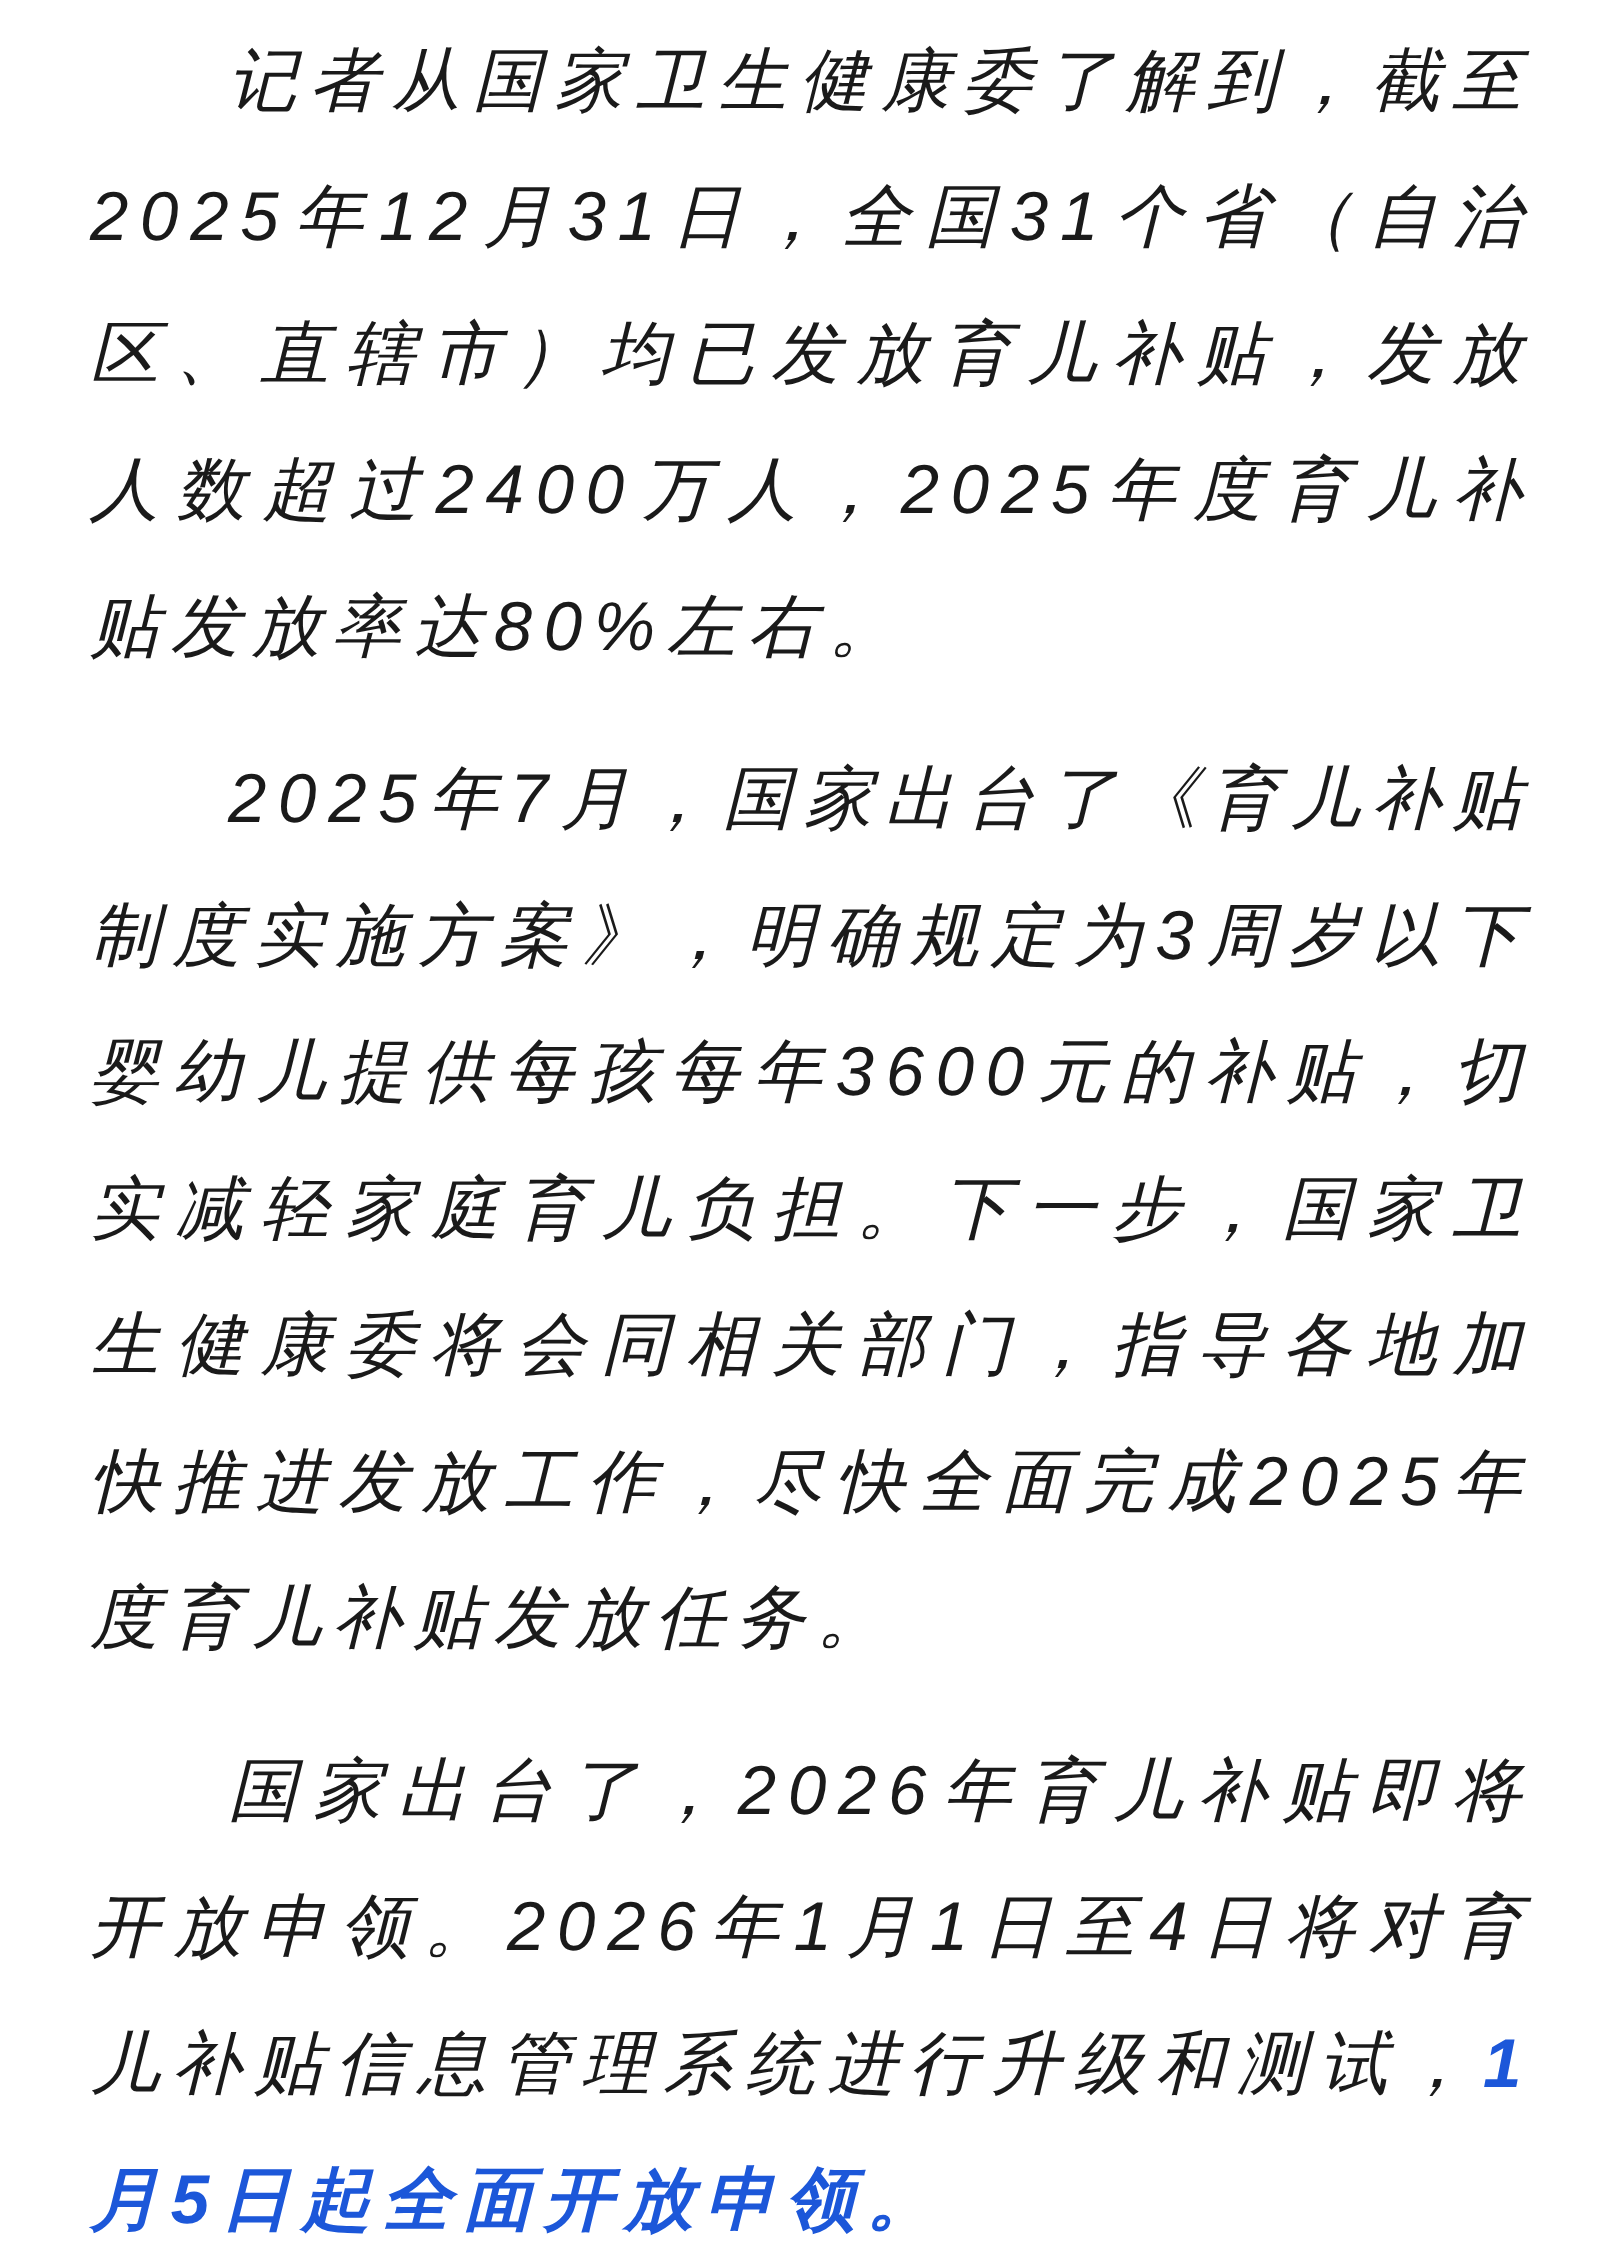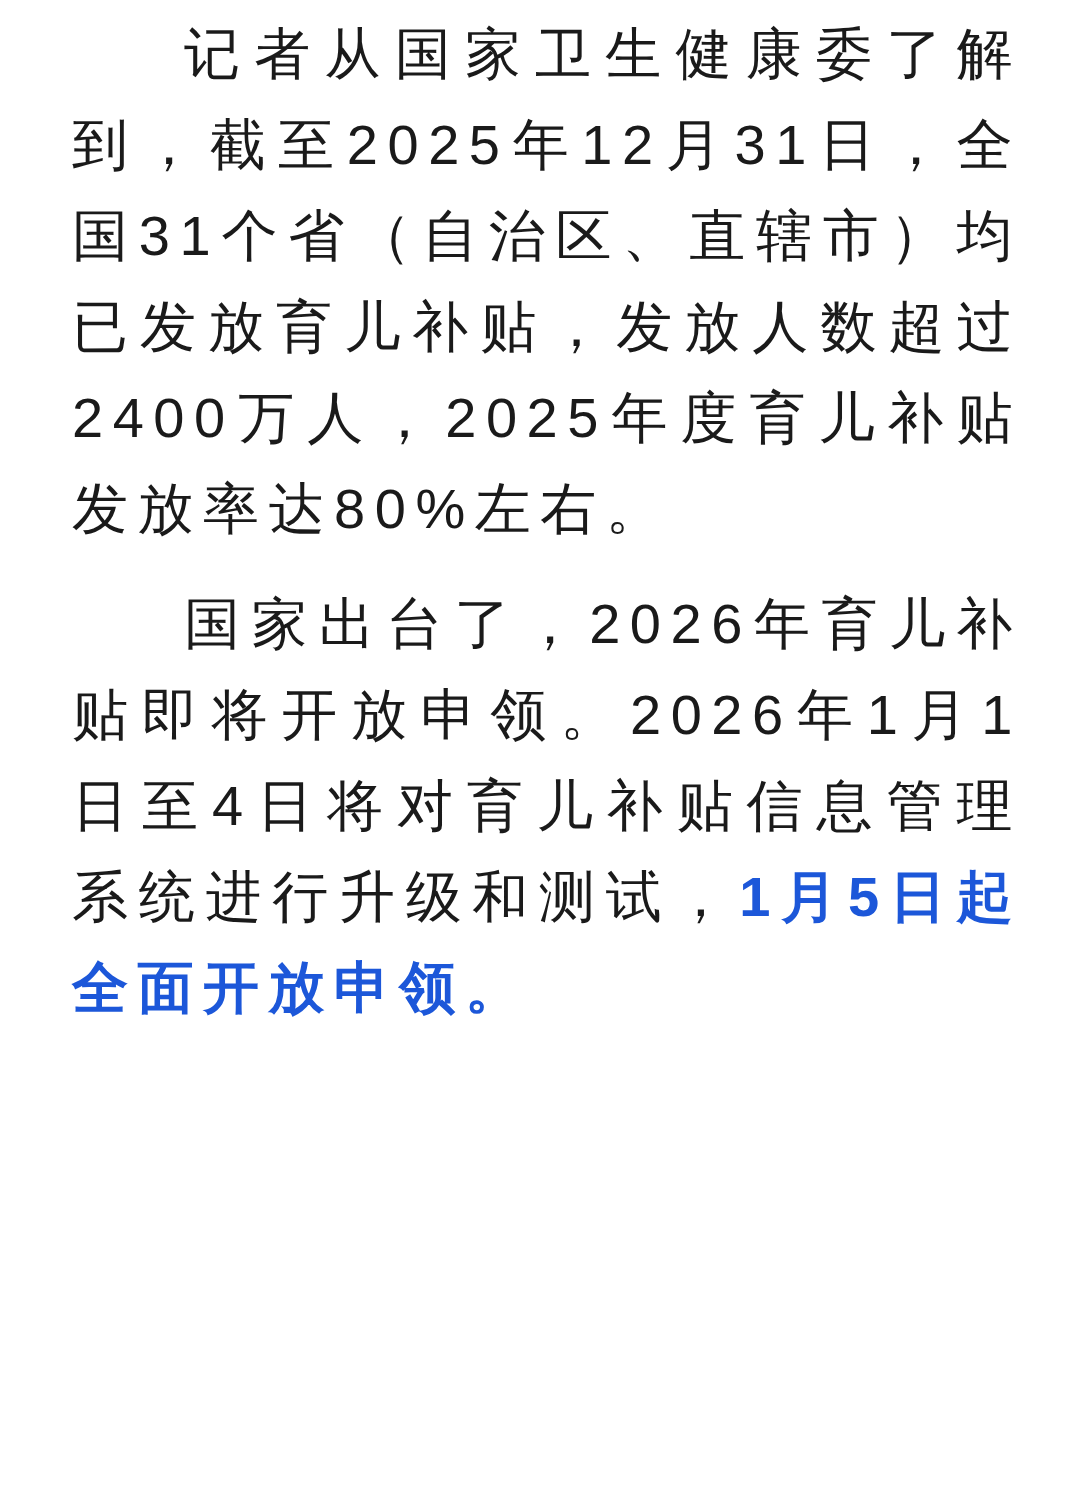--- a/index.html
+++ b/index.html
@@ -17,37 +17,39 @@
   body {
     font-family: "Liberation Sans", "DejaVu Sans", sans-serif;
   }
   .article {
     width: 1080px;
     height: 1505px;
     padding: 8px 58px 0 60px;
     overflow: hidden;
   }
   .para {
-    font-size: 56px;
+    font-size: 46px;
     line-height: 91px;
     color: var(--text);
     letter-spacing: 0.17em;
     text-align: justify;
     text-justify: inter-character;
     text-indent: 2em;
-    margin: 0 0 24px 12px;
+    margin: 0 0 24px 0;
     font-weight: 400;
     word-break: break-all;
+    font-style: italic;
   }
   .highlight {
     color: var(--highlight);
     font-weight: 700;
   }
 </style>
 </head>
 <body>
 
 <div class="article">
   <p class="para"><span>记者从国家卫生健康委了解到，截至2025年12月31日，全国31个省（自治区、直辖市）均已发放育儿补贴，发放人数超过2400万人，2025年度育儿补贴发放率达80%左右。</span></p>
 
+  <p class="para"><span>2025年7月，国家出台了《育儿补贴制度实施方案》，明确规定为3周岁以下婴幼儿提供每孩每年3600元的补贴，切实减轻家庭育儿负担。下一步，国家卫生健康委将会同相关部门，指导各地加快推进发放工作，尽快全面完成2025年度育儿补贴发放任务。</span></p>
 
   <p class="para"><span>国家出台了，2026年育儿补贴即将开放申领。2026年1月1日至4日将对育儿补贴信息管理系统进行升级和测试，</span><span class="highlight">1月5日起全面开放申领。</span></p>
 </div>
 
 </body></html>

